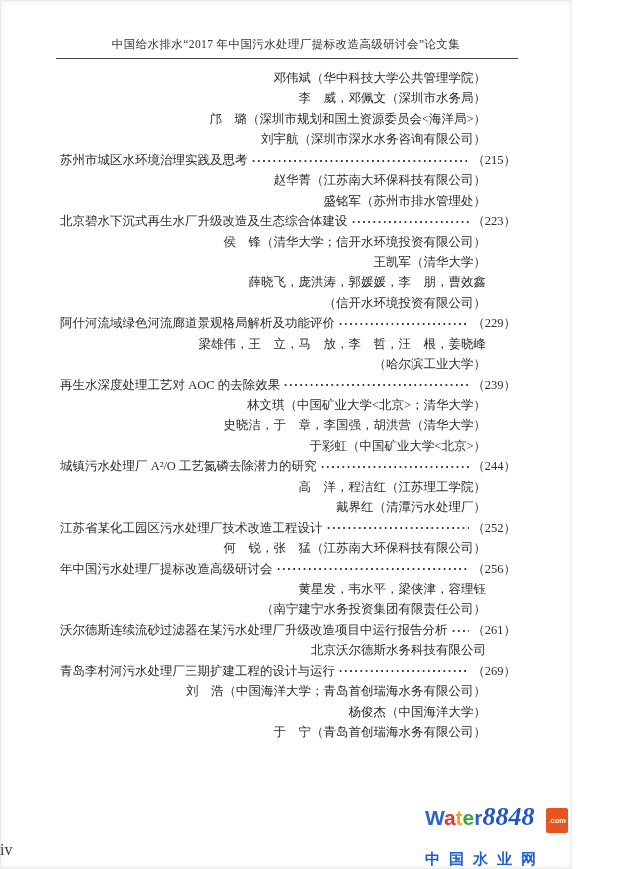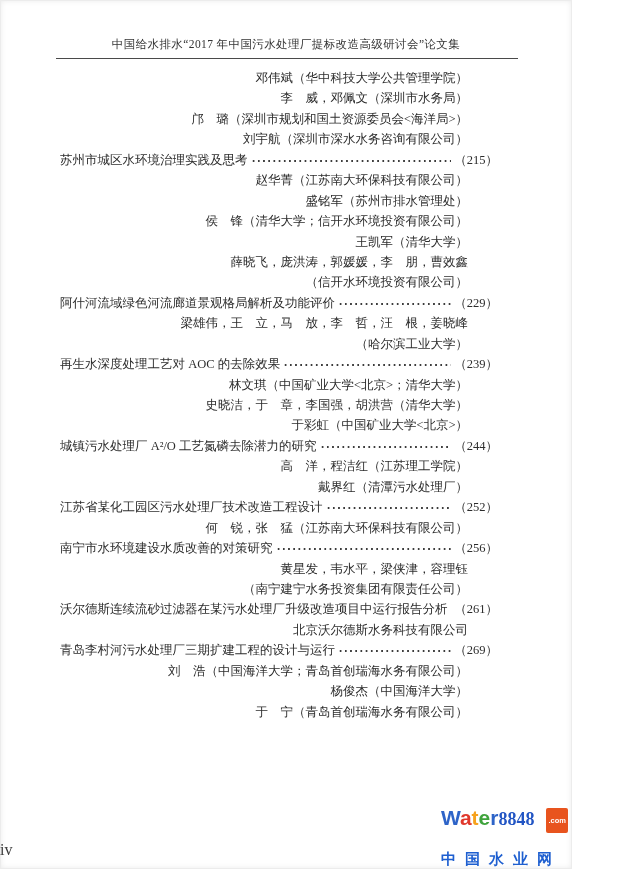--- a/index.html
+++ b/index.html
@@ -18,21 +18,21 @@
     font-size:11.5px; letter-spacing:0.4px;
     color:#333;
     white-space:nowrap;
   }
   .header-rule {
     position:absolute; top:58px; left:56px; right:54px;
     border:none; border-top:1.6px solid #4a4a4a;
     margin:0;
   }
   .toc {
-    position:absolute; top:68px; left:60px; right:74px;
+    position:absolute; top:68px; left:60px; right:56px;
     font-size:12.5px; color:#2c2c2c;
   }
   .line { height:20.45px; line-height:20.45px; white-space:nowrap; }
   .line.author { text-align:right; padding-right:30px; }
   .line.title  { display:flex; }
   .t-text { flex:0 0 auto; }
   .leader {
     flex:1 1 auto; margin:0 3px;
     background-image: radial-gradient(circle, #3c3c3c 0.9px, transparent 1.15px);
     background-size:5.2px 6px;
@@ -48,21 +48,21 @@
     position:absolute; right:4px; bottom:3px;
     text-align:left; line-height:1;
   }
   .logo-top {
     font-family:"Liberation Sans","DejaVu Sans",sans-serif;
     font-weight:bold; font-size:21px; line-height:23px;
     white-space:nowrap; letter-spacing:0;
   }
   .brand-number {
     font-family:"Liberation Serif","DejaVu Serif",serif;
-    font-weight:bold; font-size:18px;
+    font-style:italic; font-weight:bold; font-size:26px;
   }
   .brand-tld {
     display:inline-block;
     color:#fff; font-size:7.5px; font-weight:bold; font-style:normal;
     padding:1px 2px; border-radius:2px;
     vertical-align:2px; margin-left:12px;
     font-family:"Liberation Sans","DejaVu Sans",sans-serif;
   }
   .logo-cn {
     font-family:"Liberation Sans","DejaVu Sans",sans-serif;
@@ -84,20 +84,25 @@
       <div class="line author">李　威，邓佩文（深圳市水务局）</div>
       <div class="line author">邝　璐（深圳市规划和国土资源委员会&lt;海洋局&gt;）</div>
       <div class="line author">刘宇航（深圳市深水水务咨询有限公司）</div>
       <div class="line title">
         <span class="t-text">苏州市城区水环境治理实践及思考</span>
         <span class="leader"></span>
         <span class="page-no">（215）</span>
       </div>
       <div class="line author">赵华菁（江苏南大环保科技有限公司）</div>
       <div class="line author">盛铭军（苏州市排水管理处）</div>
+      <div class="line title">
+        <span class="t-text">北京碧水下沉式再生水厂升级改造及生态综合体建设</span>
+        <span class="leader"></span>
+        <span class="page-no">（223）</span>
+      </div>
       <div class="line author">侯　锋（清华大学；信开水环境投资有限公司）</div>
       <div class="line author">王凯军（清华大学）</div>
       <div class="line author">薛晓飞，庞洪涛，郭媛媛，李　朋，曹效鑫</div>
       <div class="line author">（信开水环境投资有限公司）</div>
       <div class="line title">
         <span class="t-text">阿什河流域绿色河流廊道景观格局解析及功能评价</span>
         <span class="leader"></span>
         <span class="page-no">（229）</span>
       </div>
       <div class="line author">梁雄伟，王　立，马　放，李　哲，汪　根，姜晓峰</div>
@@ -117,21 +122,21 @@
       </div>
       <div class="line author">高　洋，程洁红（江苏理工学院）</div>
       <div class="line author">戴界红（清潭污水处理厂）</div>
       <div class="line title">
         <span class="t-text">江苏省某化工园区污水处理厂技术改造工程设计</span>
         <span class="leader"></span>
         <span class="page-no">（252）</span>
       </div>
       <div class="line author">何　锐，张　猛（江苏南大环保科技有限公司）</div>
       <div class="line title">
-        <span class="t-text">南宁市水环境建设水质改善的对策研究</span>
+        <span class="t-text">年中国污水处理厂提标改造高级研讨会</span>
         <span class="leader"></span>
         <span class="page-no">（256）</span>
       </div>
       <div class="line author">黄星发，韦水平，梁侠津，容理钰</div>
       <div class="line author">（南宁建宁水务投资集团有限责任公司）</div>
       <div class="line title">
         <span class="t-text">沃尔德斯连续流砂过滤器在某污水处理厂升级改造项目中运行报告分析</span>
         <span class="leader"></span>
         <span class="page-no">（261）</span>
       </div>

